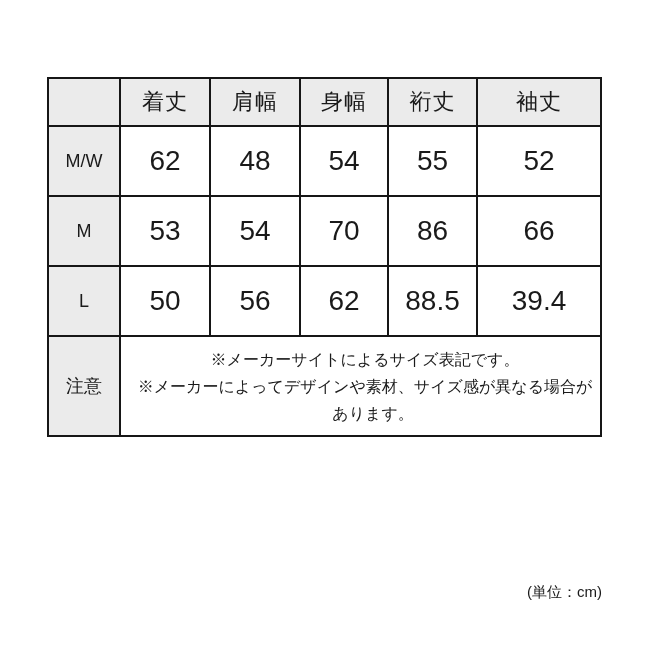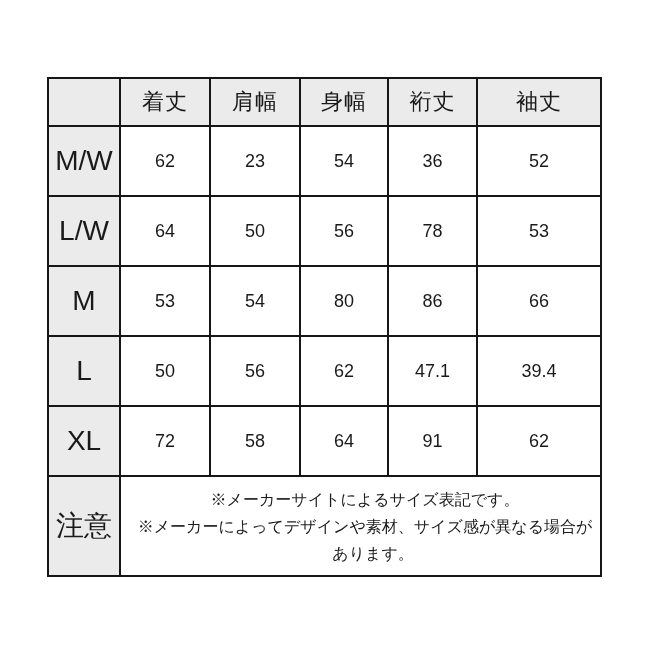--- a/index.html
+++ b/index.html
@@ -26,22 +26,22 @@
     font-weight: normal;
     background: #ffffff;
     overflow: hidden;
   }
   tr.header-row { height: 48px; }
   tr.data-row   { height: 70px; }
   tr.note-row   { height: 100px; }
 
   .head-cell, .label-cell { background: #ebebeb !important; }
   .head-cell  { font-size: 22px; letter-spacing: 1px; }
-  .label-cell { font-size: 28px; }
-  .value-cell { font-size: 18px; }
+  .label-cell { font-size: 18px; }
+  .value-cell { font-size: 28px; }
 
   td.note-cell {
     text-align: left;
     vertical-align: middle;
     padding: 8px 4px 8px 13px;
     font-size: 16px;
   }
   .note-line { line-height: 27px; white-space: nowrap; }
   .note-line.indent { padding-left: 16px; }
 
@@ -75,67 +75,52 @@
       <th class="head-cell">着丈</th>
       <th class="head-cell">肩幅</th>
       <th class="head-cell">身幅</th>
       <th class="head-cell">裄丈</th>
       <th class="head-cell">袖丈</th>
     </tr>
 
     <tr class="data-row">
       <td class="label-cell">M/W</td>
       <td class="value-cell">62</td>
-      <td class="value-cell">23</td>
+      <td class="value-cell">48</td>
       <td class="value-cell">54</td>
-      <td class="value-cell">36</td>
+      <td class="value-cell">55</td>
       <td class="value-cell">52</td>
     </tr>
 
-    <tr class="data-row">
-      <td class="label-cell">L/W</td>
-      <td class="value-cell">64</td>
-      <td class="value-cell">50</td>
-      <td class="value-cell">56</td>
-      <td class="value-cell">78</td>
-      <td class="value-cell">53</td>
-    </tr>
 
     <tr class="data-row">
       <td class="label-cell">M</td>
       <td class="value-cell">53</td>
       <td class="value-cell">54</td>
-      <td class="value-cell">80</td>
+      <td class="value-cell">70</td>
       <td class="value-cell">86</td>
       <td class="value-cell">66</td>
     </tr>
 
     <tr class="data-row">
       <td class="label-cell">L</td>
       <td class="value-cell">50</td>
       <td class="value-cell">56</td>
       <td class="value-cell">62</td>
-      <td class="value-cell">47.1</td>
+      <td class="value-cell">88.5</td>
       <td class="value-cell">39.4</td>
     </tr>
 
-    <tr class="data-row">
-      <td class="label-cell">XL</td>
-      <td class="value-cell">72</td>
-      <td class="value-cell">58</td>
-      <td class="value-cell">64</td>
-      <td class="value-cell">91</td>
-      <td class="value-cell">62</td>
-    </tr>
 
     <tr class="note-row">
       <td class="label-cell">注意</td>
       <td class="note-cell" colspan="5">
         <div class="note-line">※メーカーサイトによるサイズ表記です。</div>
         <div class="note-line">※メーカーによってデザインや素材、サイズ感が異なる場合が</div>
         <div class="note-line indent">あります。</div>
       </td>
     </tr>
   </tbody>
     </table>
 
+  <div class="unit-label">(単位：cm)</div>
 
 </div>
 
 </body></html>

